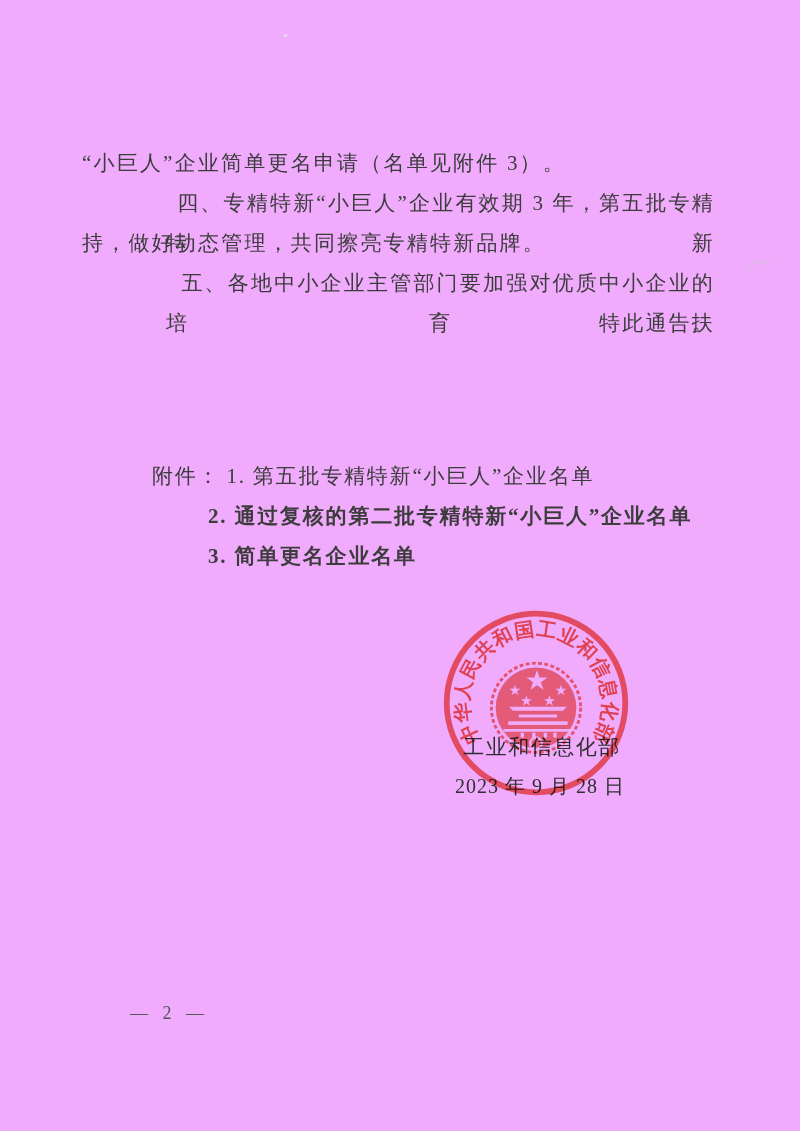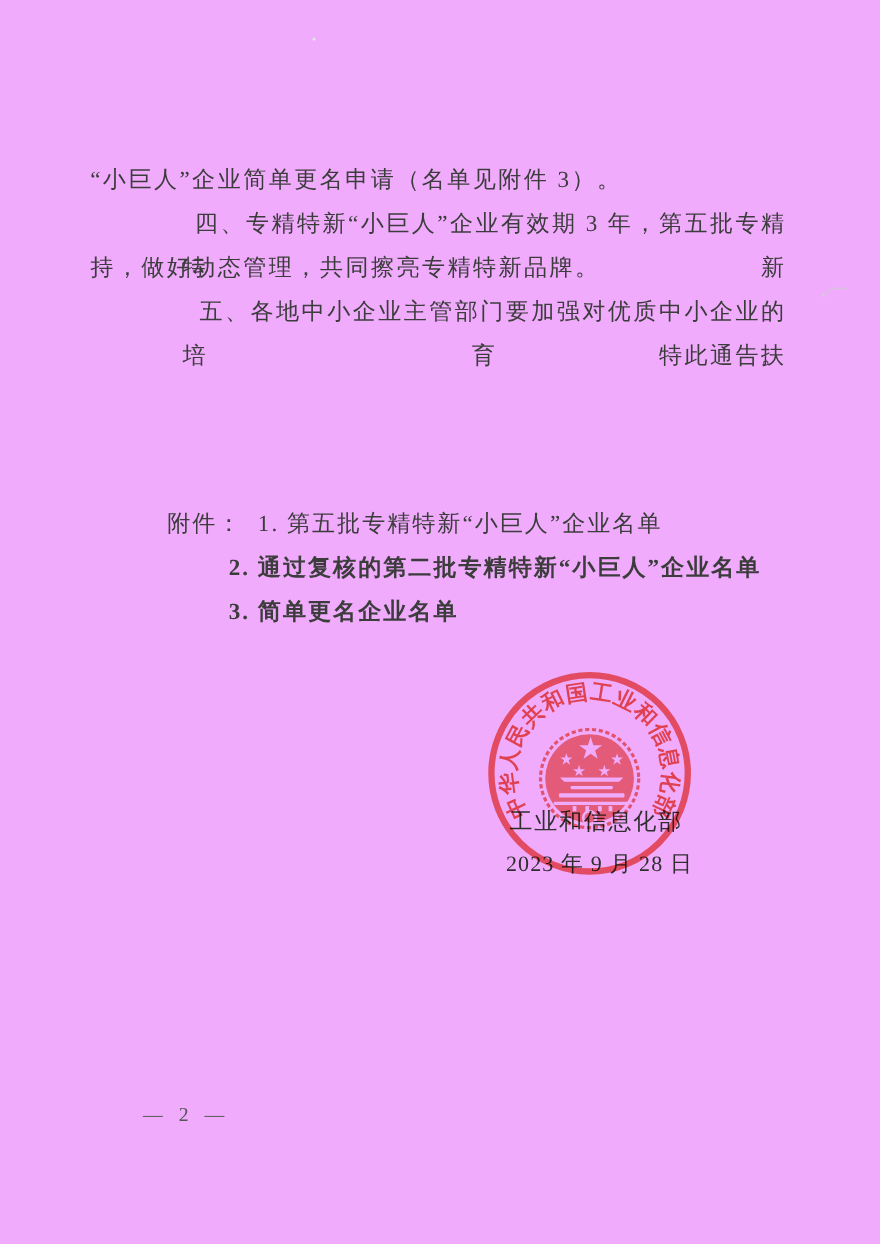--- a/index.html
+++ b/index.html
@@ -38,33 +38,33 @@
   .attachments{
     position:absolute;
     left:152px;top:456px;width:560px;
   }
   .att-row{
     height:40px;line-height:40px;
     font-size:21px;letter-spacing:1.8px;
     white-space:nowrap;color:#3c3c3c;
   }
   .att-row.cont{padding-left:56px;font-weight:bold;}
-  .att-label{margin-right:14px;}
+  .att-label{margin-right:6px;}
   
   .signature{
     position:absolute;left:452px;top:733px;width:180px;
     font-size:21px;letter-spacing:1.5px;
     line-height:28px;color:#2f2f2f;
     text-align:center;white-space:nowrap;
   }
   .sig-date{
     position:absolute;left:450px;top:772px;width:180px;
     font-size:20px;letter-spacing:1px;
     line-height:28px;color:#2f2f2f;
-    text-align:right;white-space:nowrap;
+    text-align:center;white-space:nowrap;
   }
   
   .seal{
     position:absolute;left:440px;top:607px;
     width:192px;height:192px;
     mix-blend-mode:multiply;
     opacity:.95;
   }
   
   .page-number{

